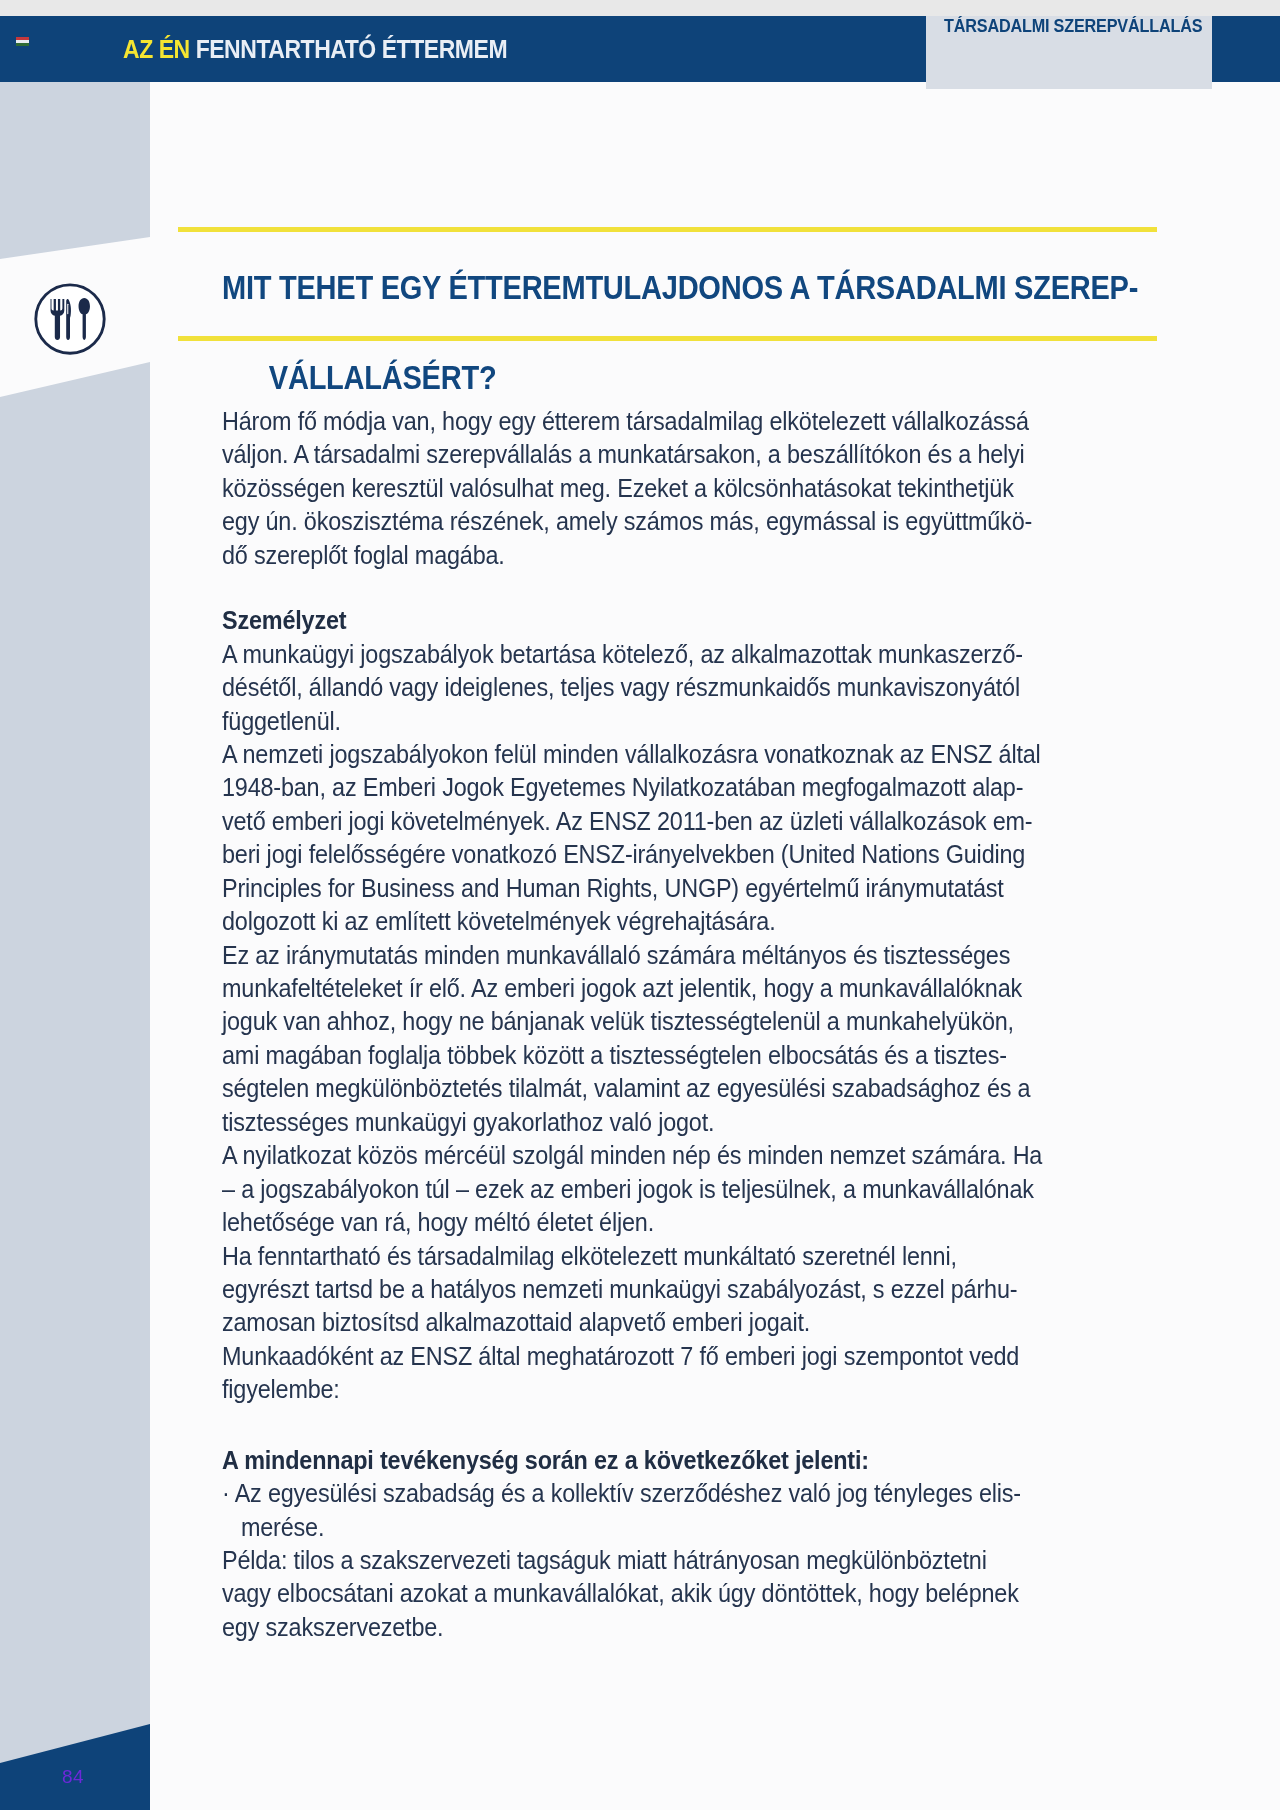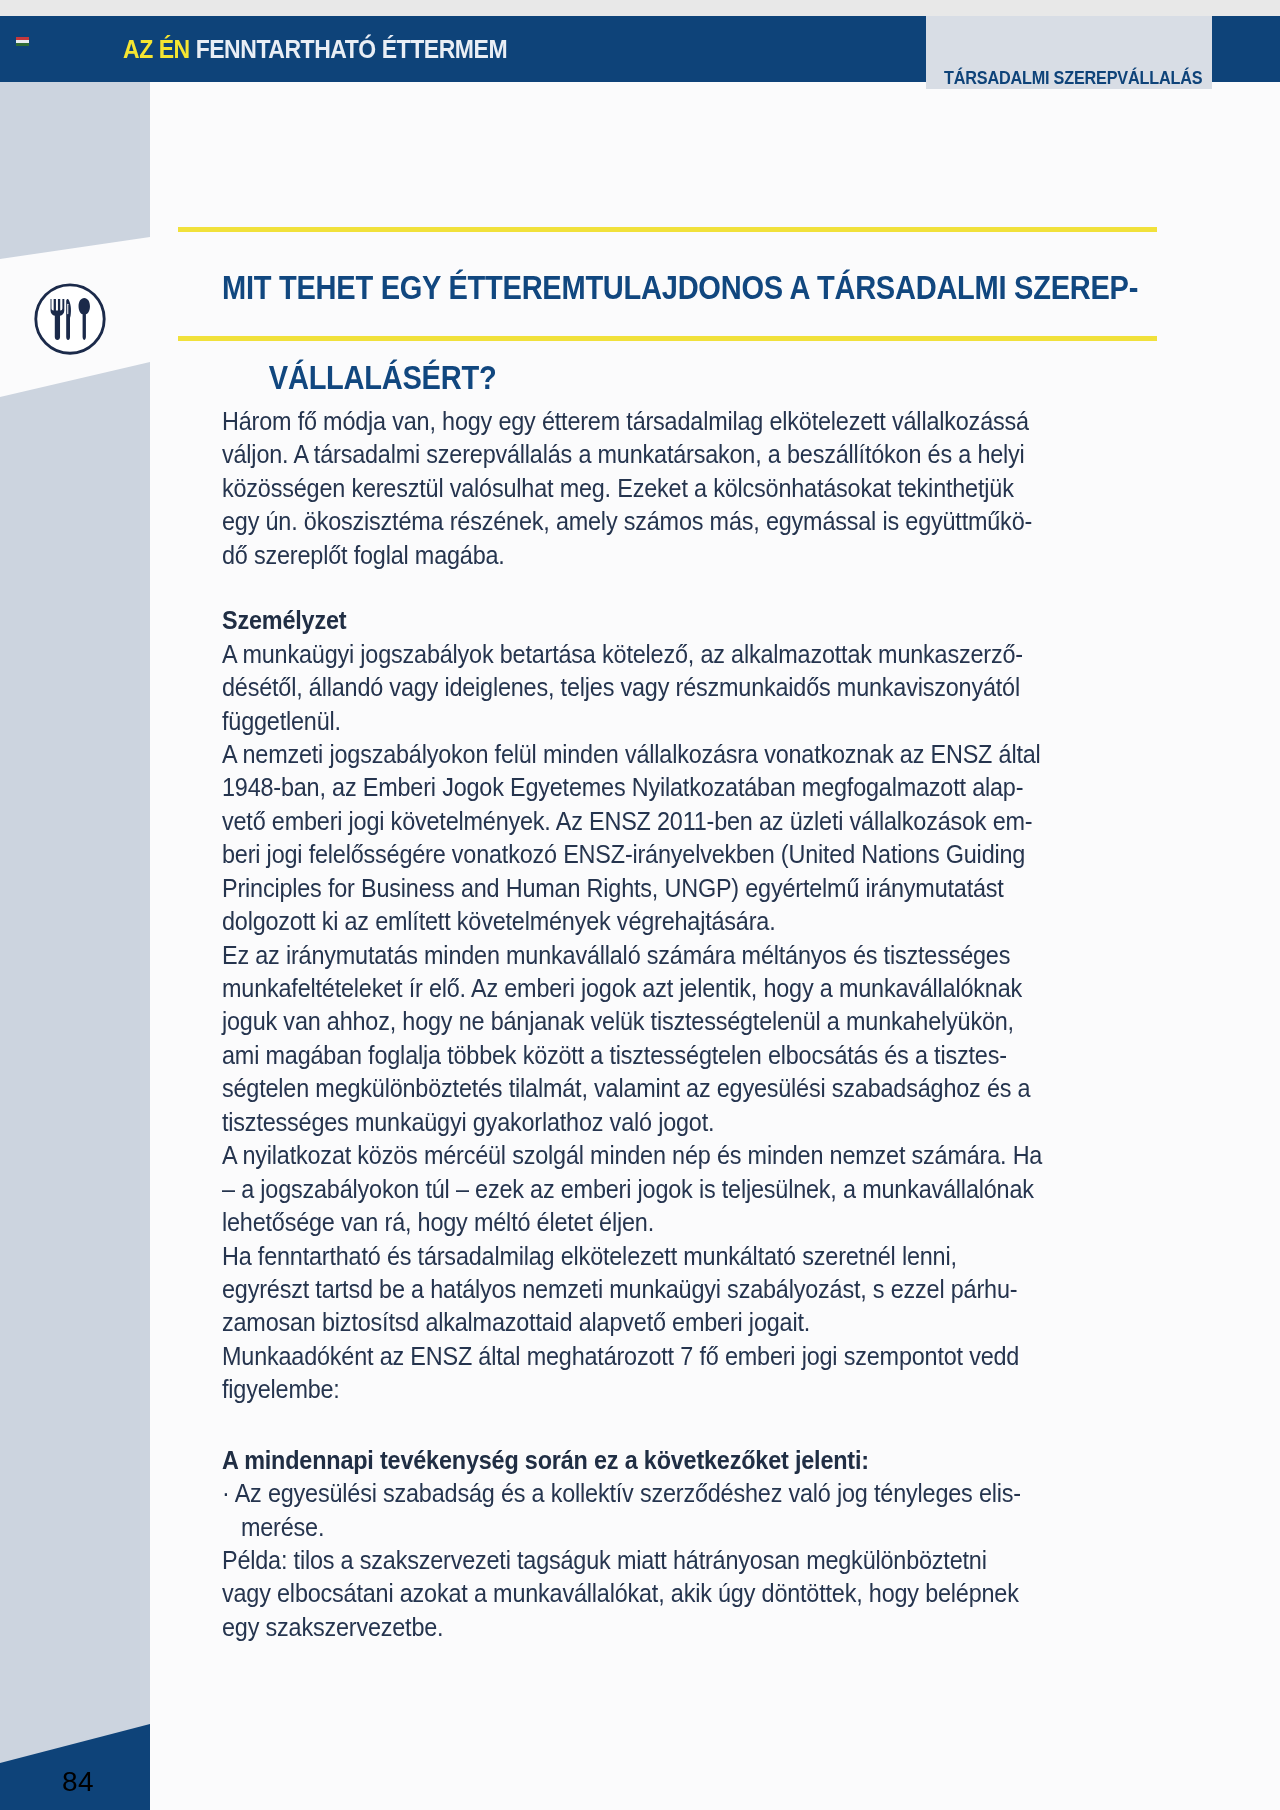--- a/index.html
+++ b/index.html
@@ -16,39 +16,39 @@
   .flag .w{background:#e9edf2;}
   .flag .g{background:#2f6b35;}
   .header-title{
     position:absolute;left:123px;top:0;height:66px;display:flex;align-items:center;
     font-weight:bold;font-size:25px;letter-spacing:-0.5px;color:#e9eef5;white-space:pre;
     transform:scaleX(0.92);transform-origin:0 50%;
   }
   .header-title .hl{color:#f5e531;}
   .section-panel{
     position:absolute;left:926px;top:0;width:286px;height:73px;background:#d8dde5;
-    display:flex;align-items:flex-end;padding-left:18px;box-sizing:border-box;
+    display:flex;align-items:flex-start;padding-left:18px;box-sizing:border-box;
   }
   .section-panel .lbl{
     font-weight:bold;font-size:18px;color:#0e4379;white-space:nowrap;
     transform:scaleX(0.9);transform-origin:0 50%;letter-spacing:-0.2px;
   }
   
   .sidebar{position:absolute;left:0;top:66px;width:150px;height:1744px;background:#ccd4df;}
   .band-white{
     position:absolute;left:0;top:0;width:150px;height:1744px;background:#fbfbfc;
     clip-path:polygon(0 177px,150px 155px,150px 280px,0 315px);
   }
   .wedge-navy{
     position:absolute;left:0;top:0;width:150px;height:1744px;background:#0e4379;
     clip-path:polygon(0 1681px,150px 1642px,150px 1744px,0 1744px);
   }
   .cutlery{position:absolute;left:32px;top:199px;width:76px;height:76px;}
   .page-num{
-    position:absolute;left:62px;top:1684px;color:#000000;font-size:28px;letter-spacing:0.5px;
+    position:absolute;left:62px;top:1684px;color:#6d28d9;font-size:19px;letter-spacing:0.5px;
   }
   
   .rule{position:absolute;left:178px;width:979px;height:5px;background:#f1e13b;}
   .rule.top{top:211px;}
   .rule.bottom{top:320px;}
   .main-heading{
     position:absolute;left:222px;top:227px;
     font-weight:bold;font-size:33px;line-height:45px;color:#11477f;
     white-space:pre;transform:scaleX(0.88);transform-origin:0 0;letter-spacing:-0.3px;
   }

